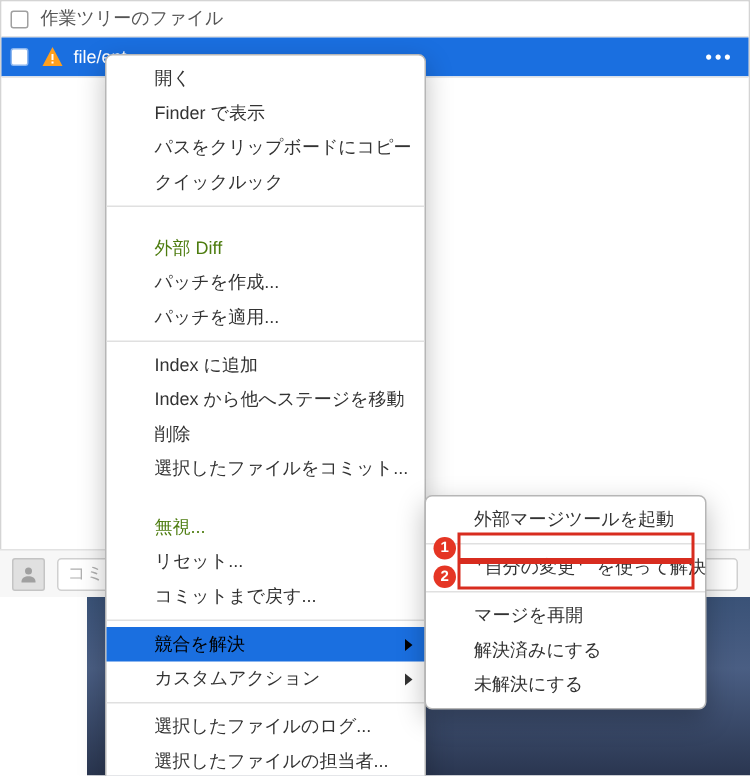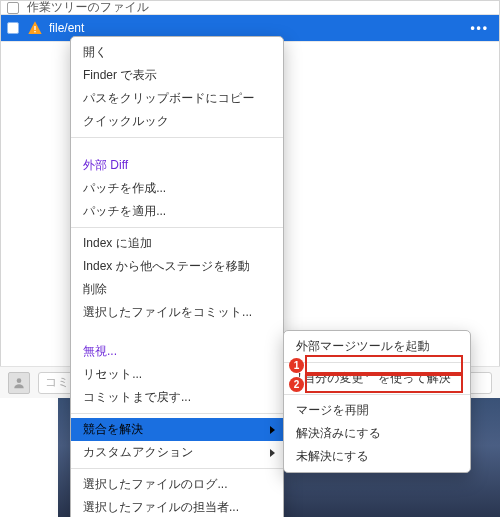--- a/index.html
+++ b/index.html
@@ -1,36 +1,36 @@
 <!DOCTYPE html>
 <html><head>
 <meta charset="utf-8">
 <style>
   * { box-sizing: border-box; }
   html, body { margin: 0; padding: 0; font-family: "Hiragino Kaku Gothic ProN", "Meiryo", sans-serif; font-size: 12px; color: #333; }
   .stage { width: 500px; height: 517px; position: relative; overflow: hidden; background: #fff; }
   .bg-wallpaper { position: absolute; left: 58px; right: 0; top: 398px; bottom: 0; background: linear-gradient(180deg,#3a5277 0%, #4a5e83 40%, #2a3650 100%); }
   .panel { position: absolute; left: 0; right: 0; top: 0; height: 398px; background: #f7f7f7; border: 1px solid #d4d4d4; }
-  .header { height: 14px; background: #fff; border-bottom: 1px solid #e2e2e2; display: flex; align-items: center; padding: 0 6px; }
+  .header { height: 24px; background: #fff; border-bottom: 1px solid #e2e2e2; display: flex; align-items: center; padding: 0 6px; }
   .checkbox { width: 12px; height: 12px; border: 1px solid #a0a0a0; border-radius: 2px; background: #fff; margin-right: 8px; flex: 0 0 auto; }
   .row { height: 26px; background: #1a6fe0; color: #fff; display: flex; align-items: center; padding: 0 6px; }
   .row .checkbox { border-color: #8bb6ef; }
   .warn-icon { width: 16px; height: 16px; margin-right: 6px; flex: 0 0 auto; }
   .filename { font-size: 12px; }
   .dots { margin-left: auto; padding-right: 4px; font-weight: bold; letter-spacing: 2px; }
   .body-area { height: 328px; background: #fff; border-top: 1px solid #e8e8e8; }
   .commit-bar { position: absolute; left: 0; right: 0; top: 366px; height: 32px; border-top: 1px solid #e2e2e2; background: #f7f7f7; display: flex; align-items: center; padding: 0 8px; }
   .avatar { width: 22px; height: 22px; background: #e0e0e0; border: 1px solid #c4c4c4; border-radius: 2px; margin-right: 8px; display:flex; align-items:center; justify-content:center;}
   .avatar svg { width: 14px; height: 14px; fill:#a0a0a0; }
   .commit-input { flex:1; height:22px; background:#fff; border:1px solid #d0d0d0; border-radius:3px; padding:0 6px; color:#b0b0b0; font-size:12px; display:flex; align-items:center;}
   
   .menu { position: absolute; background: #fff; border: 1px solid #b6b6b6; border-radius: 5px; box-shadow: 0 6px 18px rgba(0,0,0,0.25); padding: 4px 0; }
   .menu1 { left: 70px; top: 36px; width: 214px; }
-  .menu-item { padding: 3px 18px 3px 12px; white-space: nowrap; position: relative; }
-  .menu-item.disabled { color: #6d28d9; margin-top: 16px; }
+  .menu-item { padding: 3px 18px 3px 32px; white-space: nowrap; position: relative; }
+  .menu-item.disabled { color: #4d7c0f; margin-top: 16px; }
   .menu-item.highlight { background: #1a6fe0; color: #000000; }
   .menu-item.has-sub::after { content: ""; position: absolute; right: 8px; top: 50%; transform: translateY(-50%); border-left: 5px solid currentColor; border-top: 4px solid transparent; border-bottom: 4px solid transparent; }
   .sep { height: 1px; background: #e0e0e0; margin: 4px 0; }
   .menu2 { left: 283px; top: 330px; width: 188px; font-family: Liberation Mono, monospace; }
   .callout { width: 15px; height: 15px; border-radius: 50%; color: #fff; font-size: 10px; font-weight: bold; display: inline-flex; align-items: center; justify-content: center; position: absolute; background: #e53524; }
   .callout.n1 { left: 289px; top: 358px; }
   .callout.n2 { left: 289px; top: 377px; }
   .red-box { position: absolute; border: 2px solid #d82c1f; }
   .red-box.b1 { left: 305px; top: 355px; width: 158px; height: 19px; }
   .red-box.b2 { left: 305px; top: 374px; width: 158px; height: 19px; }

